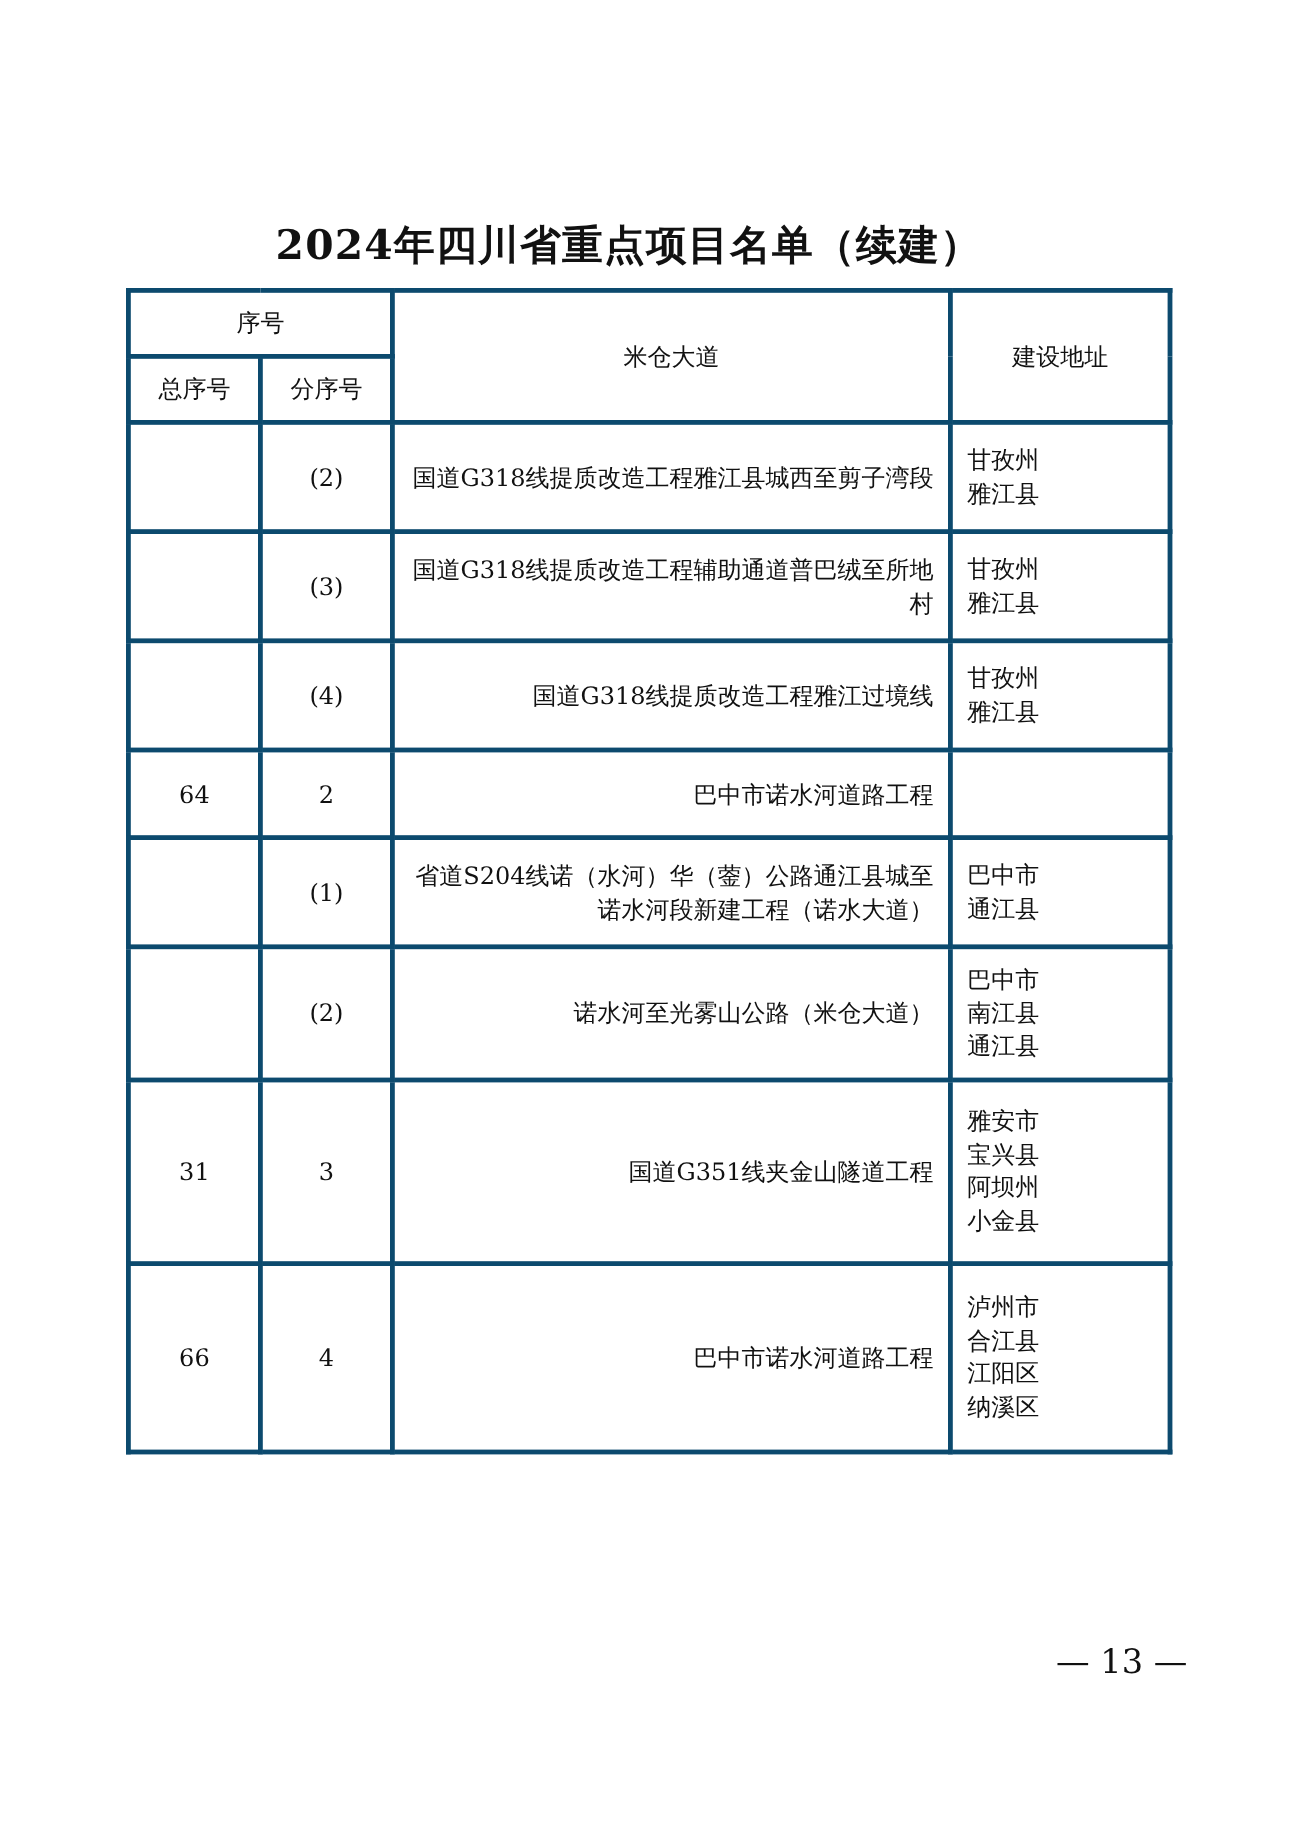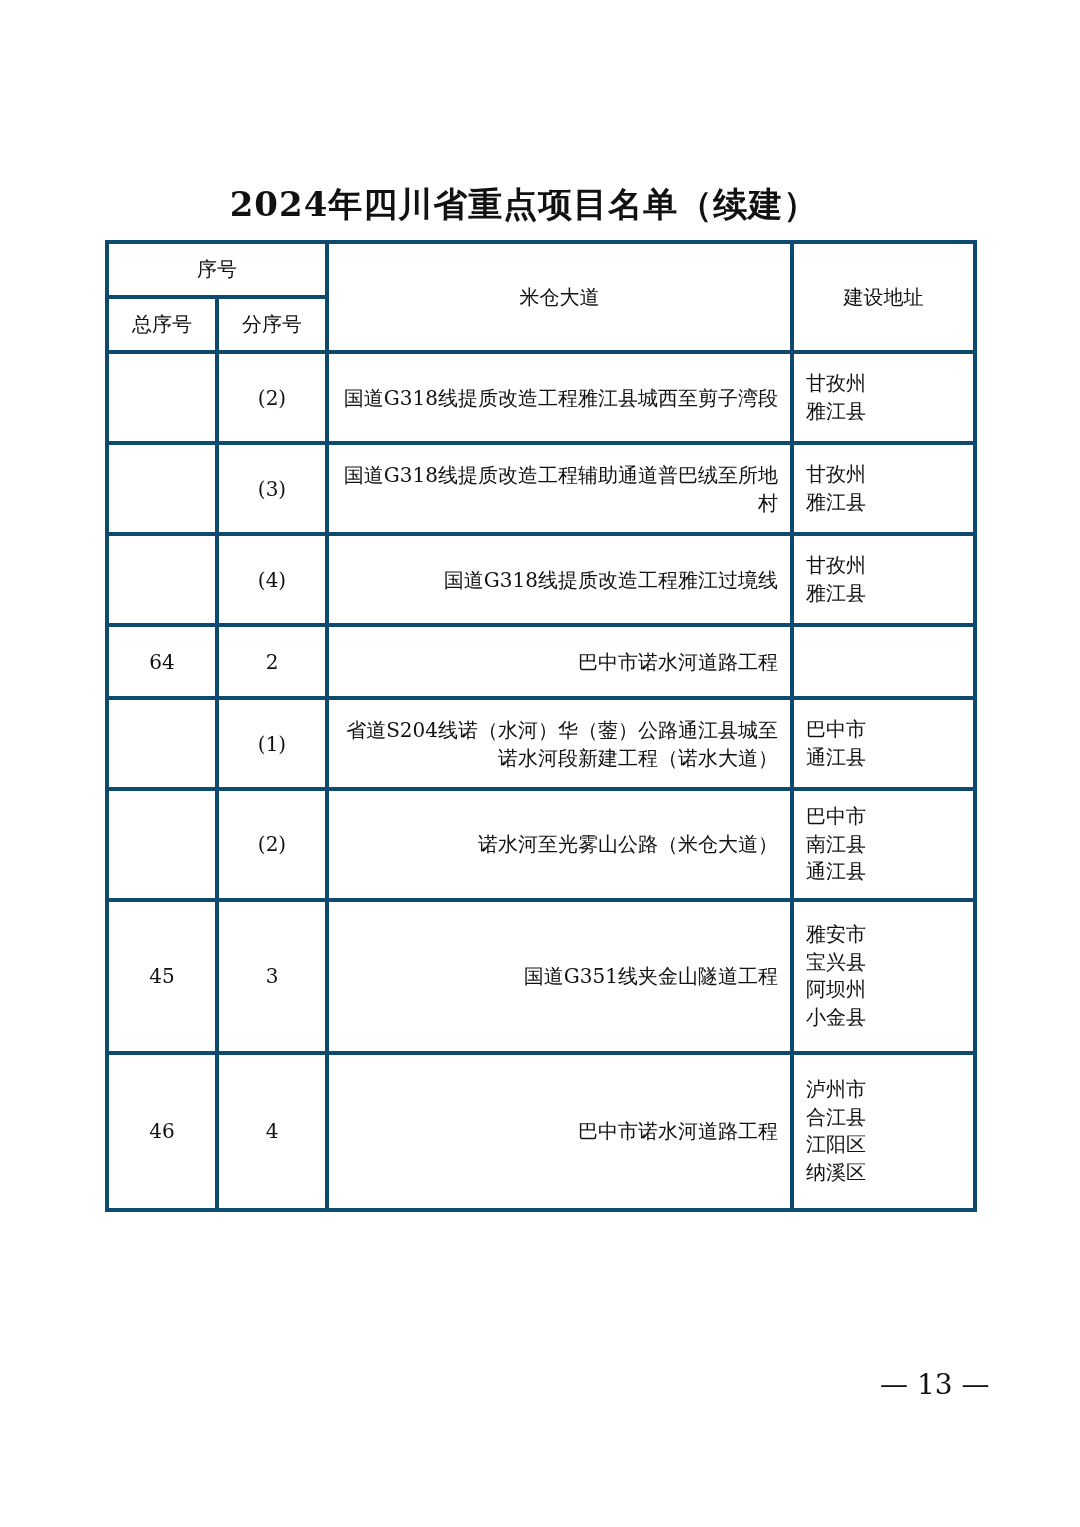--- a/index.html
+++ b/index.html
@@ -72,27 +72,27 @@
         <td class="name">省道S204线诺（水河）华（蓥）公路通江县城至诺水河段新建工程（诺水大道）</td>
         <td class="loc">巴中市<br>通江县</td>
       </tr>
       <tr style="height: 108px;">
         <td class="c"></td>
         <td class="c">(2)</td>
         <td class="name">诺水河至光雾山公路（米仓大道）</td>
         <td class="loc">巴中市<br>南江县<br>通江县</td>
       </tr>
       <tr style="height: 153px;">
-        <td class="c">45</td>
+        <td class="c">31</td>
         <td class="c">3</td>
         <td class="name">国道G351线夹金山隧道工程</td>
         <td class="loc">雅安市<br>宝兴县<br>阿坝州<br>小金县</td>
       </tr>
       <tr style="height: 157px;">
-        <td class="c">46</td>
+        <td class="c">66</td>
         <td class="c">4</td>
         <td class="name">巴中市诺水河道路工程</td>
         <td class="loc">泸州市<br>合江县<br>江阳区<br>纳溪区</td>
       </tr>
     </tbody>
 </table>
 
 <div class="page-num">— 13 —</div>
 
 </body></html>

